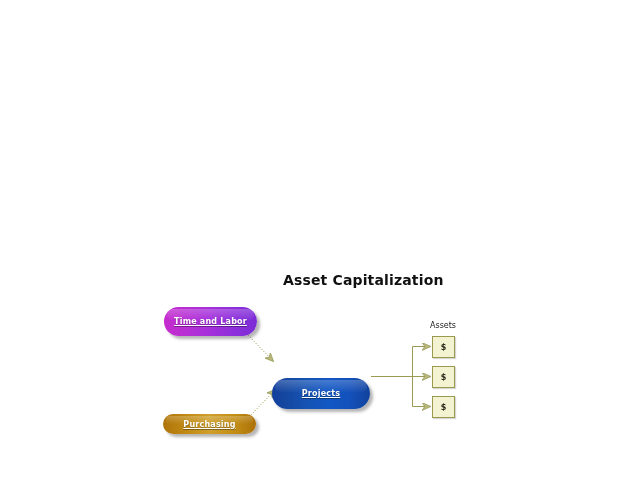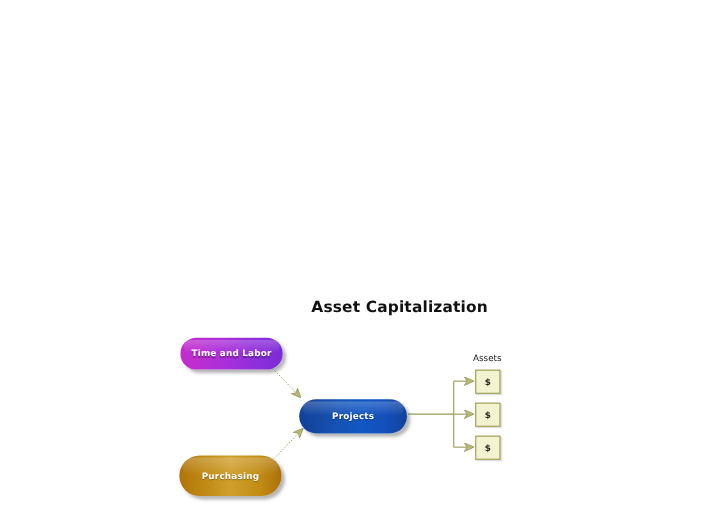--- a/index.html
+++ b/index.html
@@ -51,20 +51,21 @@
     display: flex;
     align-items: center;
     justify-content: center;
     color: #ffffff;
     font-size: 8px;
     font-weight: bold;
     letter-spacing: 0.2px;
     white-space: nowrap;
     box-shadow: 3px 3px 3px rgba(90,90,90,0.45);
     overflow: hidden;
+    text-decoration: underline;
   }
   .node .node-label {
     position: relative;
     z-index: 2;
     text-shadow: 0 1px 1px rgba(0,0,0,0.35);
   }
   
   .node::after {
     content: "";
     position: absolute;
@@ -87,31 +88,31 @@
         #c52ccd 0%,
         #bb2ed2 18%,
         #a830da 45%,
         #8f2fdb 72%,
         #7b2cd6 100%);
   }
   #node-purchasing {
     left: 163px;
     top: 414px;
     width: 93px;
-    height: 37px;
+    height: 20px;
     background: linear-gradient(to right,
         #b07408 0%,
         #c08a15 25%,
         #cf9f2c 50%,
         #c28d16 78%,
         #ab7007 100%);
   }
   #node-projects {
     left: 272px;
-    top: 363px;
+    top: 378px;
     width: 98px;
     height: 31px;
     background: linear-gradient(to right,
         #123f9e 0%,
         #14469f 12%,
         #1553b4 35%,
         #1257c4 58%,
         #1350ba 80%,
         #11429c 100%);
   }

